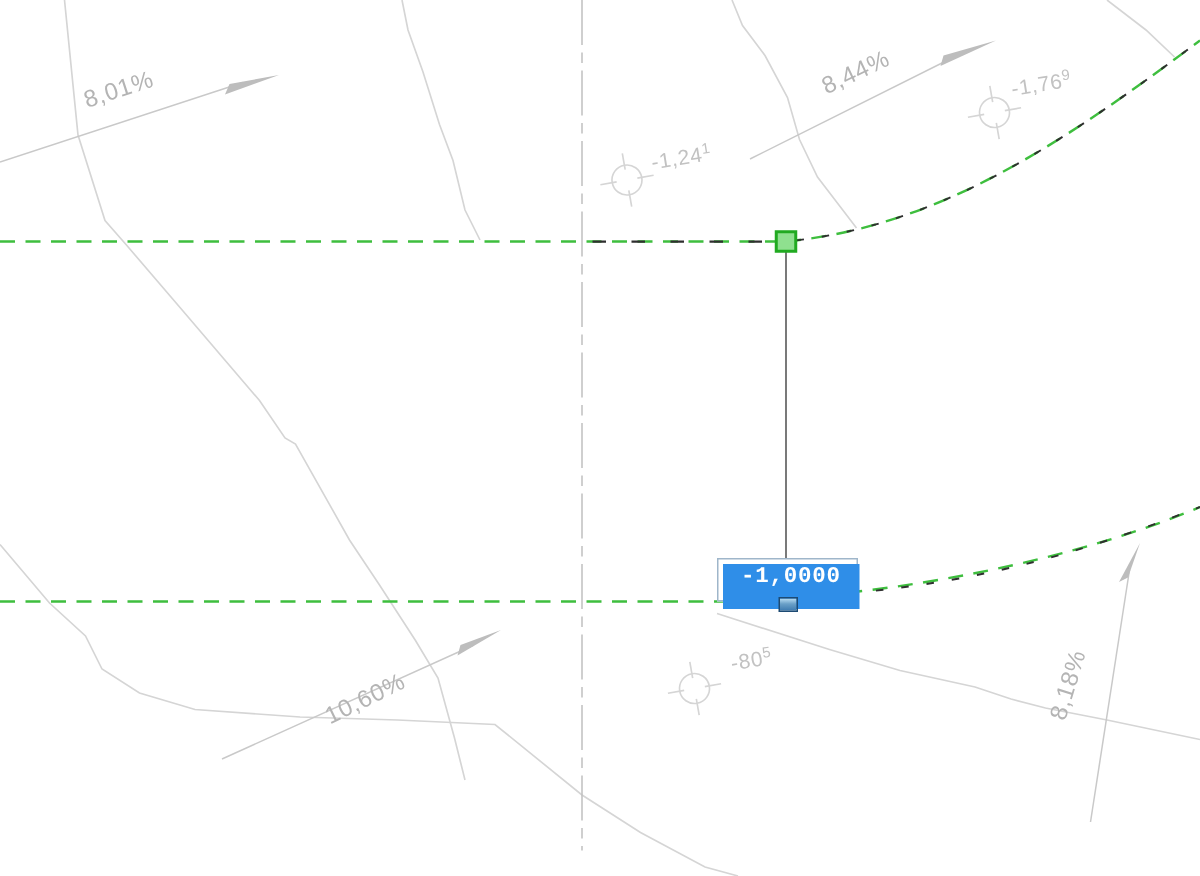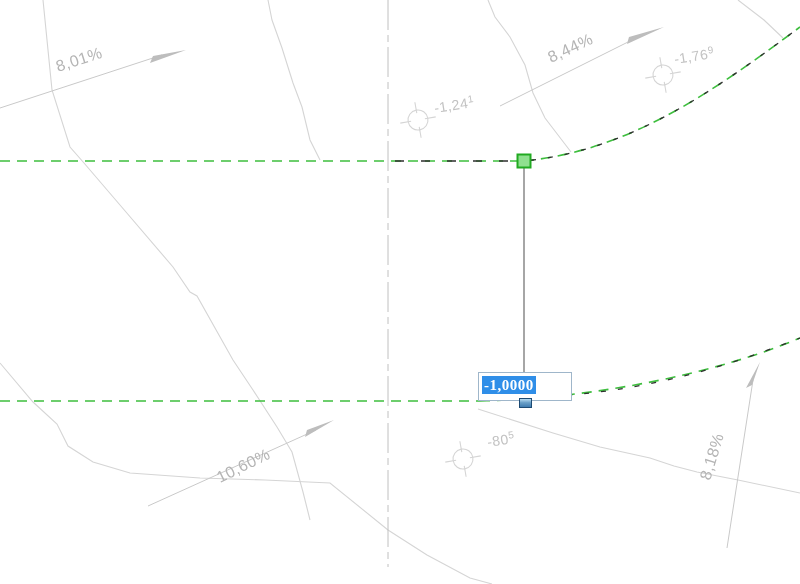--- a/index.html
+++ b/index.html
@@ -24,24 +24,24 @@
   .centerline{fill:none;stroke:var(--centerline_gray);stroke-width:1;stroke-dasharray:30 5 7 5;}
   .tracking{fill:none;stroke:var(--tracking_gray);stroke-width:1.2;}
   .grip-green{fill:var(--grip_green_fill);stroke:var(--grip_green_border);stroke-width:2;}
 
   .edit-box{
     position:absolute;left:478px;top:372px;width:92px;height:27px;
     background:var(--input_bg);border:1px solid var(--input_border);
     z-index:5;
   }
   .edit-box .selection{
-    position:absolute;left:3px;top:3px;height:18px;line-height:18px;
-    padding:0 2px;background:var(--selection_bg);color:var(--selection_fg);
+    position:absolute;left:3px;top:3px;height:30px;line-height:18px;
+    padding:0 12px;background:var(--selection_bg);color:var(--selection_fg);
     font-size:15px;font-weight:700;letter-spacing:0.5px;
-    font-family:Liberation Serif, serif;
+    font-family:Liberation Mono, monospace;
   }
   .grip-blue{
     position:absolute;left:519px;top:398px;width:11px;height:8px;
     background:linear-gradient(180deg,var(--grip_blue_top) 0%,#6aa0c8 45%,var(--grip_blue_bottom) 100%);
     border:1px solid var(--grip_blue_border);
     z-index:6;
   }
 </style>
 </head>
 <body>

